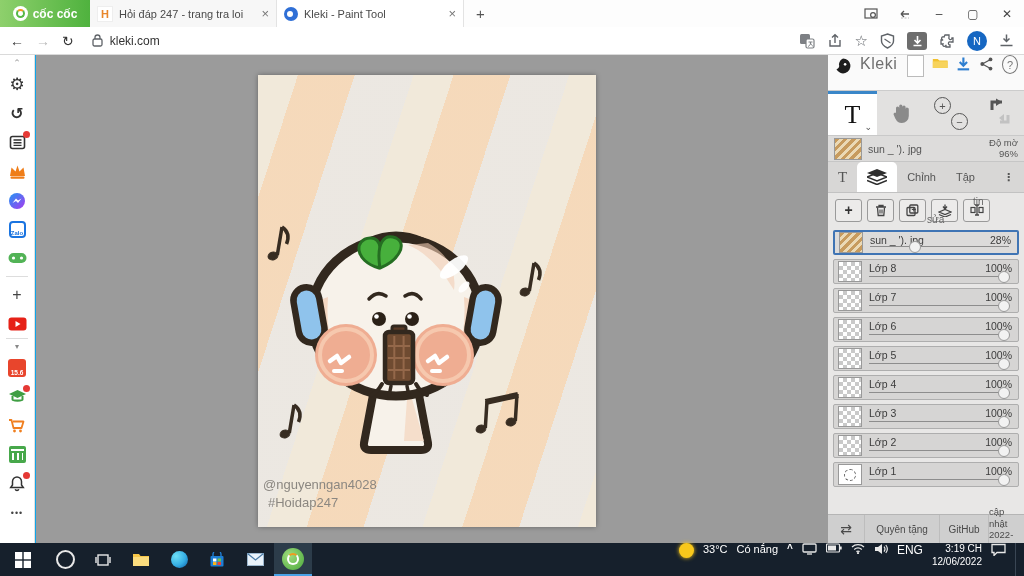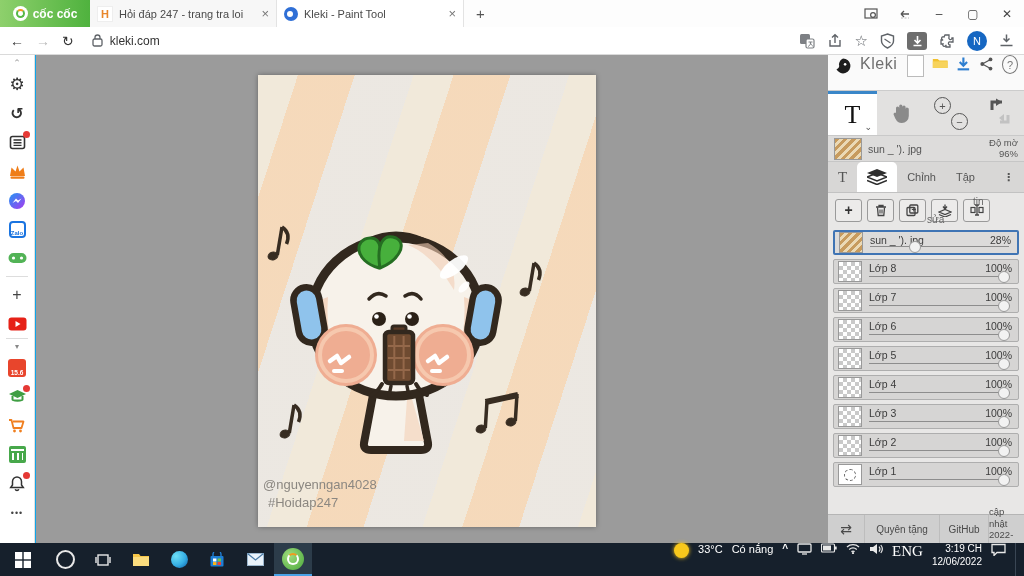--- a/index.html
+++ b/index.html
@@ -609,21 +609,21 @@
           <rect x="14" y="3.5" width="1.7" height="3" fill="#e8e8e8"></rect>
         </svg>
       <svg width="14" height="11" viewBox="0 0 14 11">
           <path d="M1 4 a9 9 0 0 1 12 0 M3.2 6.4 a6 6 0 0 1 7.6 0 M5.4 8.6 a3 3 0 0 1 3.2 0" fill="none" stroke="#e8e8e8" stroke-width="1.3"></path>
           <circle cx="7" cy="10" r="1.1" fill="#e8e8e8"></circle>
         </svg>
       <svg width="14" height="12" viewBox="0 0 14 12">
           <path d="M1 4 h3 L8 1 v10 L4 8 H1 Z" fill="#e8e8e8"></path>
           <path d="M10 3.5 a4 4 0 0 1 0 5 M11.8 2 a6.5 6.5 0 0 1 0 8" fill="none" stroke="#e8e8e8" stroke-width="1.2"></path>
         </svg>
-      <span style="font-size:15px;font-family:Liberation Serif, serif;">ENG</span>
+      <span style="font-size:12px;">ENG</span>
       <div class="tb-time">
         <div>3:19 CH</div>
         <div>12/06/2022</div>
       </div>
       <svg width="15" height="13" viewBox="0 0 15 13">
           <path d="M1 1.5 h13 v8 H6 l-3 3 v-3 H1 Z" fill="none" stroke="#e8e8e8" stroke-width="1.3"></path>
         </svg>
       <div class="tb-desk"></div>
     </div>
   </div>

